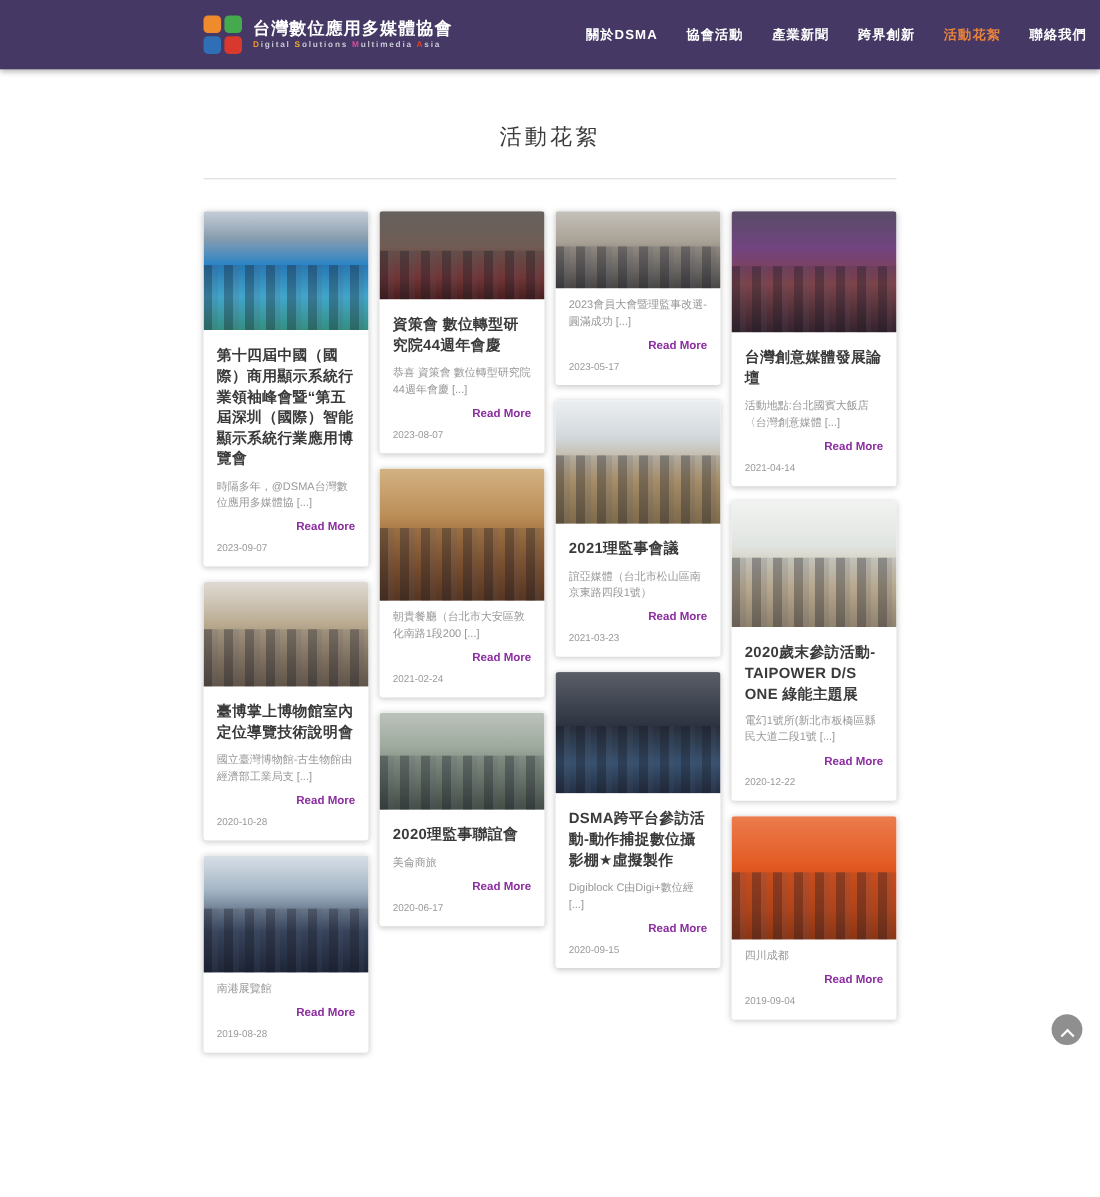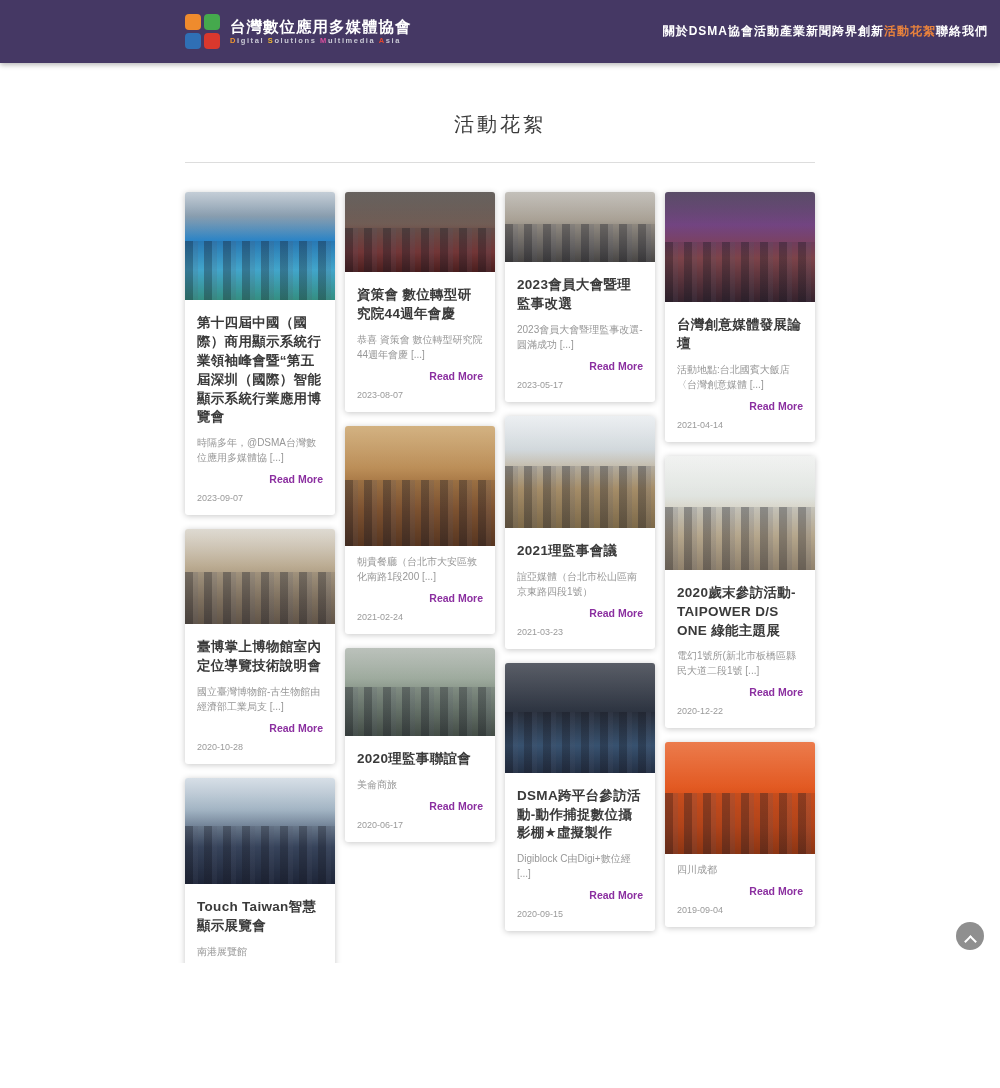--- a/index.html
+++ b/index.html
@@ -9,21 +9,21 @@
 
   
   .header { height:63px; background:#453864; display:flex; align-items:center; padding:0 12px 0 185px; box-shadow:0 2px 5px rgba(0,0,0,.28); position:relative; z-index:5; }
   .logo { display:flex; align-items:center; gap:9px; }
   .logo-mark { width:36px; height:36px; display:grid; grid-template-columns:16px 16px; grid-template-rows:16px 16px; gap:3px; }
   .logo-mark i { border-radius:4px; display:block; }
   .logo-text { display:flex; flex-direction:column; line-height:1.1; }
   .logo-title { color:#fff; font-size:15.5px; font-weight:bold; letter-spacing:1px; white-space:nowrap; }
   .logo-sub { margin-top:2px; font-size:7.5px; letter-spacing:1.6px; color:#c9c9d4; font-weight:bold; white-space:nowrap; }
   .logo-sub b { font-weight:bold; }
-  .nav { margin-left:auto; display:flex; align-items:flex-end; }
+  .nav { margin-left:auto; display:flex; align-items:flex-end; gap:26px; }
   .nav-item { color:#fff; font-size:12px; font-weight:bold; letter-spacing:1px; cursor:pointer; text-decoration:none; white-space:nowrap; }
   .nav-item.active { color:#e8823c; }
 
   
   .content { height:942px; position:relative; overflow:hidden; }
   .page-title { text-align:center; font-size:20px; font-weight:500; color:#3c3c3c; letter-spacing:3px; padding-top:48px; }
   .title-divider { width:630px; margin:24px auto 0; border:none; border-top:1px solid #ddd; height:0; }
 
   .grid { display:flex; gap:10px; width:630px; margin:29px auto 0; align-items:flex-start; }
   .col { flex:1; display:flex; flex-direction:column; gap:14px; min-width:0; }
@@ -107,21 +107,20 @@
       <h3 class="card-title">臺博掌上博物館室內定位導覽技術說明會</h3>
       <p class="card-excerpt">國立臺灣博物館-古生物館由經濟部工業局支 [...]</p>
       <div class="read-more">Read More</div>
       <div class="card-date">2020-10-28</div>
     </div>
   </article>
 
   <article class="card">
     <div class="photo" style="height: 106px; background: linear-gradient(rgb(207, 217, 226), rgb(157, 176, 192) 30%, rgb(60, 74, 99) 65%, rgb(32, 40, 60));"></div>
     <div class="card-body">
-      <h3 class="card-title">Touch Taiwan智慧顯示展覽會</h3>
       <p class="card-excerpt">南港展覽館</p>
       <div class="read-more">Read More</div>
       <div class="card-date">2019-08-28</div>
     </div>
   </article>
 </div>
         <div class="col">
   <article class="card">
     <div class="photo" style="height: 80px; background: linear-gradient(rgb(74, 68, 64), rgb(110, 90, 82) 40%, rgb(126, 59, 59) 75%, rgb(81, 32, 31));"></div>
     <div class="card-body">
@@ -148,21 +147,20 @@
       <p class="card-excerpt">美侖商旅</p>
       <div class="read-more">Read More</div>
       <div class="card-date">2020-06-17</div>
     </div>
   </article>
 </div>
         <div class="col">
   <article class="card">
     <div class="photo" style="height: 70px; background: linear-gradient(rgb(184, 180, 173), rgb(167, 159, 147) 40%, rgb(110, 106, 102) 80%, rgb(79, 76, 73));"></div>
     <div class="card-body">
-      <h3 class="card-title">2023會員大會暨理監事改選</h3>
       <p class="card-excerpt">2023會員大會暨理監事改選-圓滿成功 [...]</p>
       <div class="read-more">Read More</div>
       <div class="card-date">2023-05-17</div>
     </div>
   </article>
 
   <article class="card">
     <div class="photo" style="height: 112px; background: linear-gradient(rgb(232, 236, 239), rgb(207, 214, 218) 30%, rgb(183, 156, 114) 65%, rgb(138, 116, 79));"></div>
     <div class="card-body">
       <h3 class="card-title">2021理監事會議</h3>

